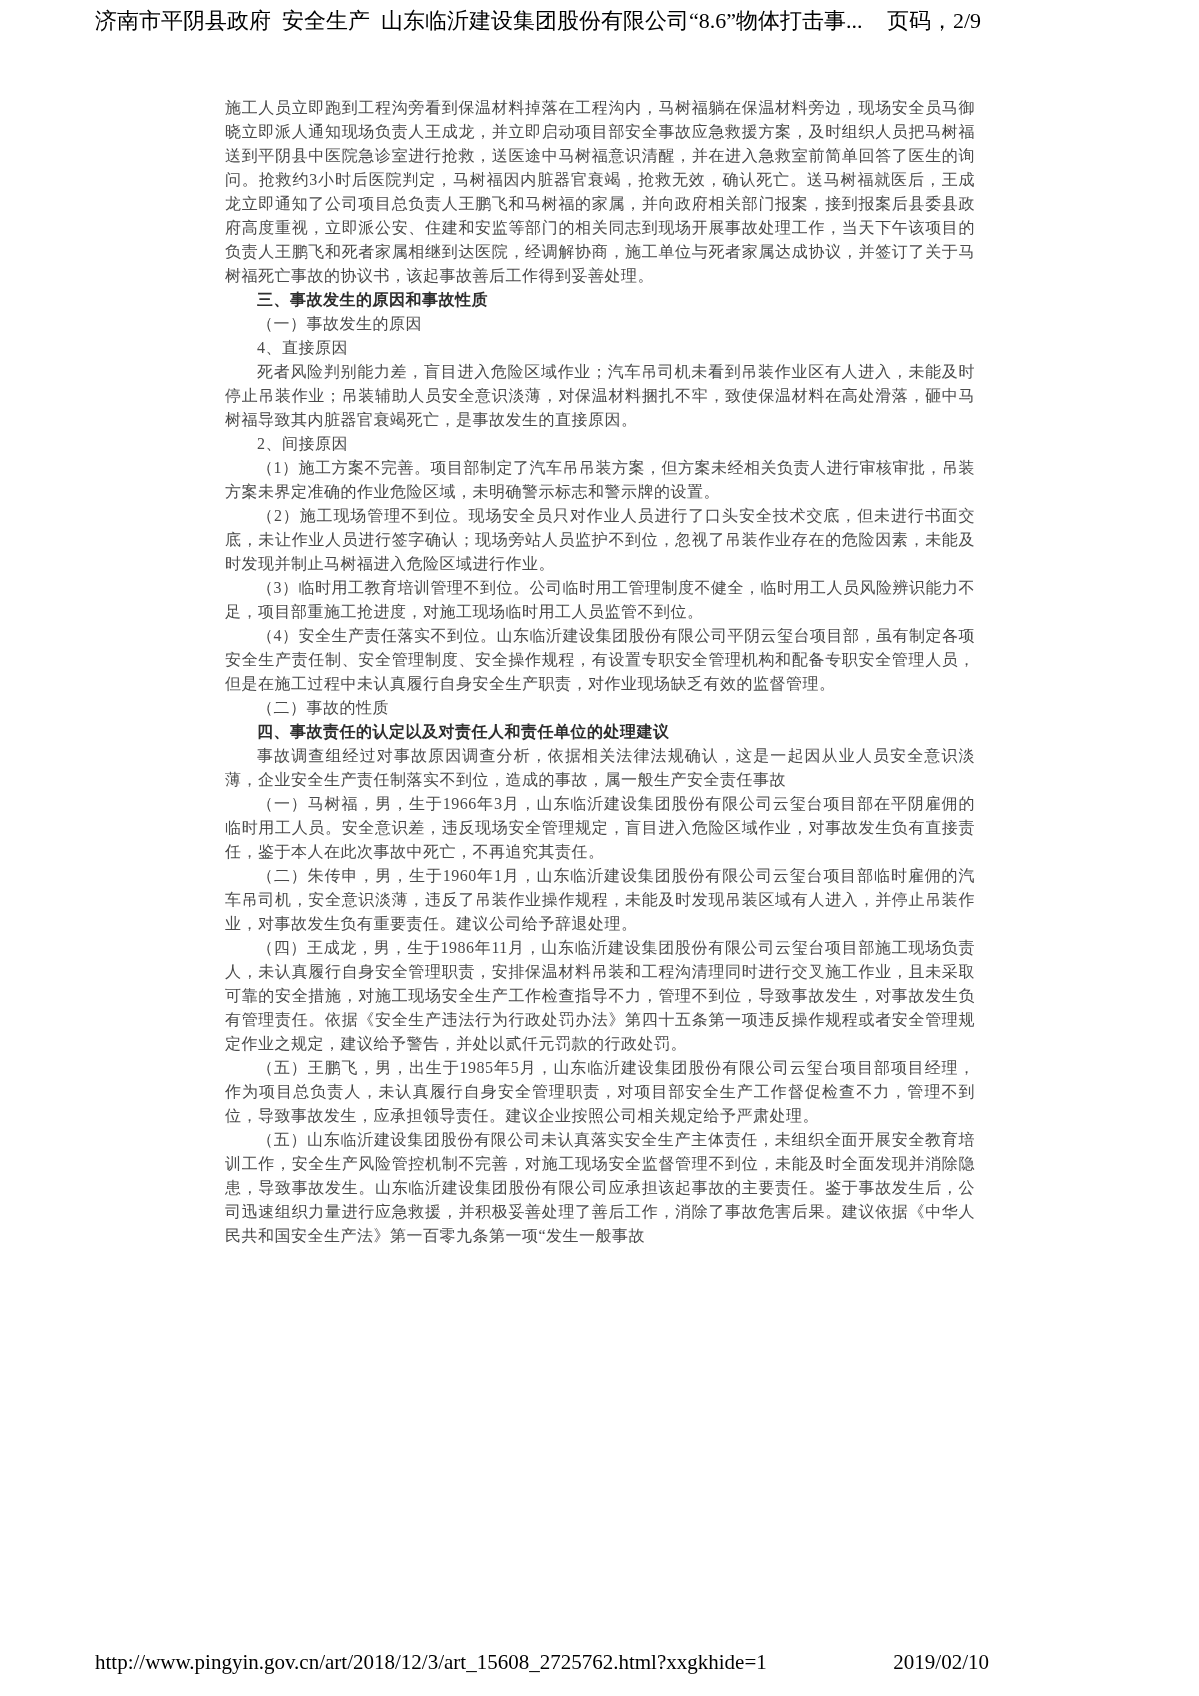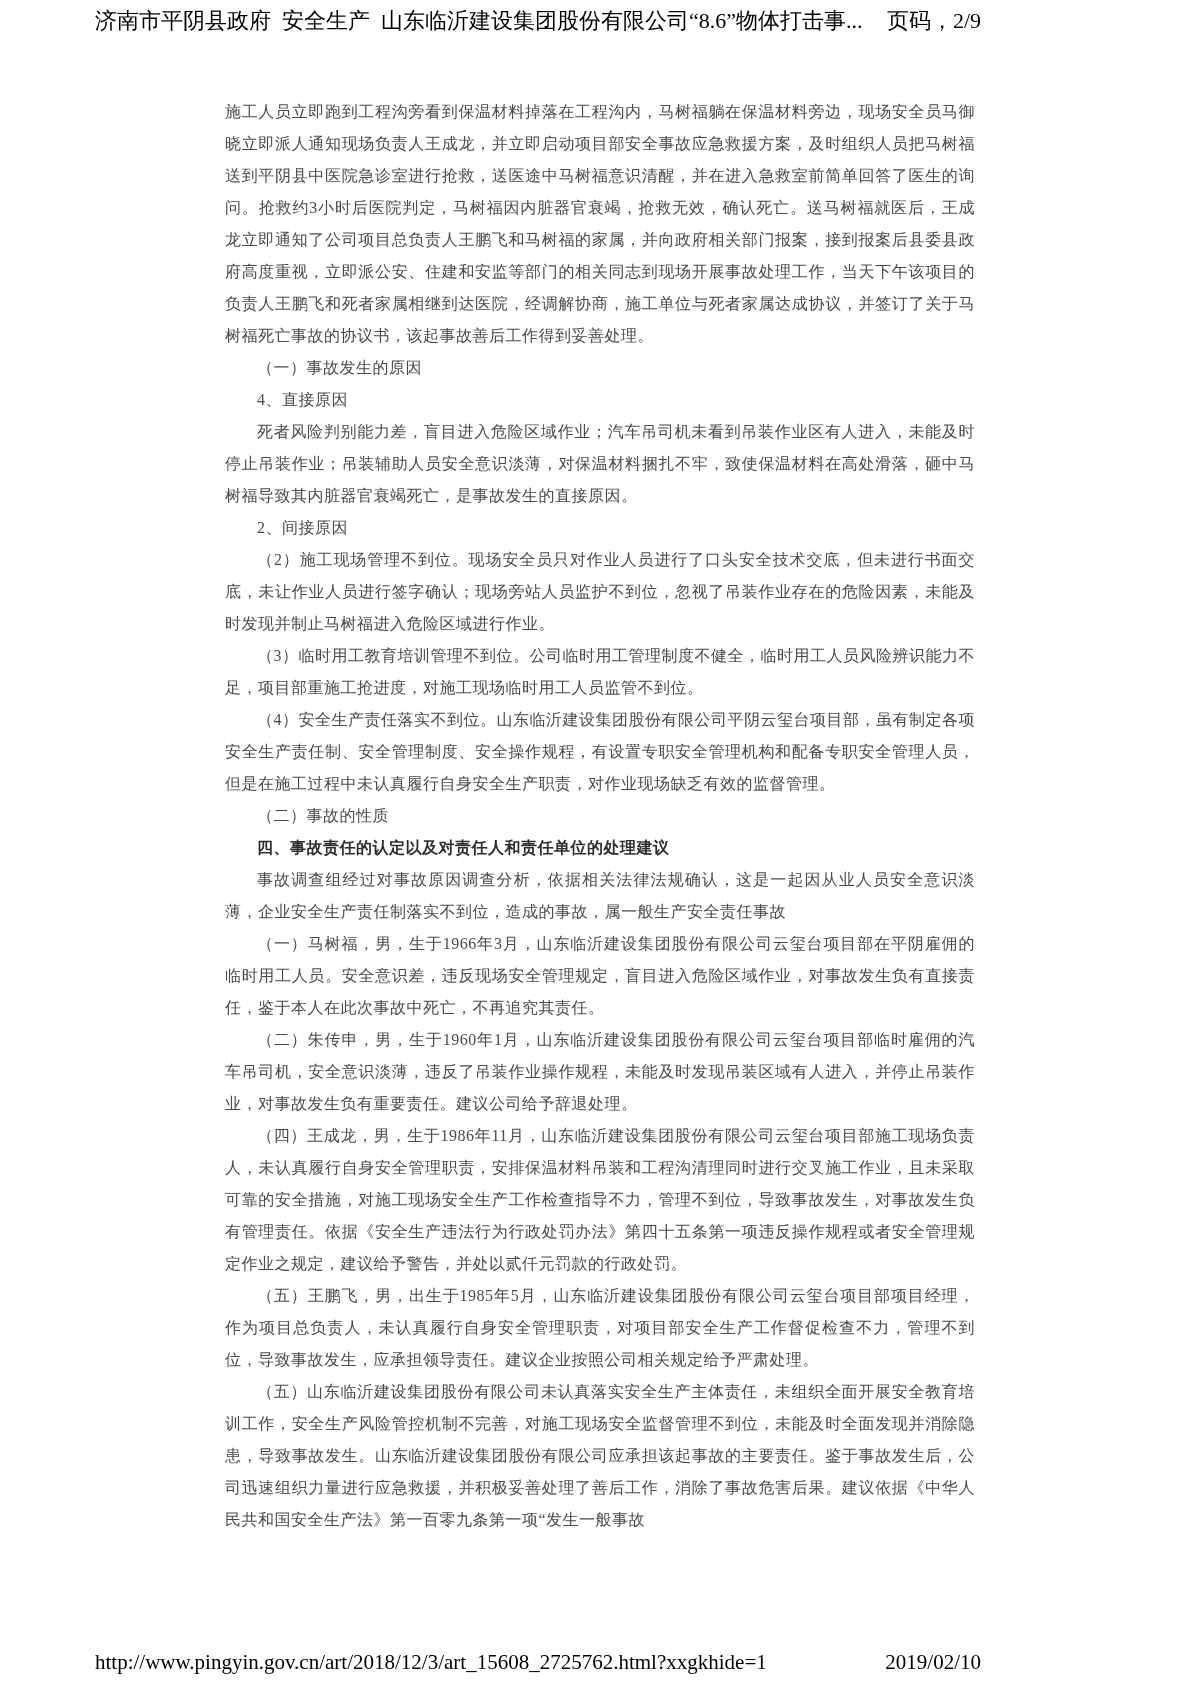--- a/index.html
+++ b/index.html
@@ -25,63 +25,65 @@
     white-space: pre-wrap;
   }
   .page-header .hdr-title { flex: 1 1 auto; }
   .page-header .hdr-page { flex: 0 0 auto; margin-left: 24px; }
   .doc-body {
     position: absolute;
     top: 96px;
     left: 225px;
     width: 750px;
     font-size: 16px;
-    line-height: 32px;
+    line-height: 24px;
     color: #4a4a4a;
     letter-spacing: 0.5px;
   }
   .para {
     text-align: justify;
     text-indent: 2em;
     margin: 0;
   }
   .para.cont { text-indent: 0; }
   .para.hd {
     font-weight: bold;
     color: #2e2e2e;
     text-align: left;
   }
   .page-footer {
     position: absolute;
     top: 1650px;
     left: 95px;
-    right: 90px;
+    right: 82px;
     display: flex;
     justify-content: space-between;
     align-items: center;
     font-size: 21px;
     color: #000000;
   }
 </style>
 </head>
 <body>
 
 <div class="page">
 
   <header class="page-header">
     <span class="hdr-title">济南市平阴县政府  安全生产  山东临沂建设集团股份有限公司“8.6”物体打击事...</span>
     <span class="hdr-page">页码，2/9</span>
   </header>
 
   <main class="doc-body">
     <p class="para cont">施工人员立即跑到工程沟旁看到保温材料掉落在工程沟内，马树福躺在保温材料旁边，现场安全员马御晓立即派人通知现场负责人王成龙，并立即启动项目部安全事故应急救援方案，及时组织人员把马树福送到平阴县中医院急诊室进行抢救，送医途中马树福意识清醒，并在进入急救室前简单回答了医生的询问。抢救约3小时后医院判定，马树福因内脏器官衰竭，抢救无效，确认死亡。送马树福就医后，王成龙立即通知了公司项目总负责人王鹏飞和马树福的家属，并向政府相关部门报案，接到报案后县委县政府高度重视，立即派公安、住建和安监等部门的相关同志到现场开展事故处理工作，当天下午该项目的负责人王鹏飞和死者家属相继到达医院，经调解协商，施工单位与死者家属达成协议，并签订了关于马树福死亡事故的协议书，该起事故善后工作得到妥善处理。</p>
+    <p class="para hd">三、事故发生的原因和事故性质</p>
     <p class="para">（一）事故发生的原因</p>
     <p class="para">4、直接原因</p>
     <p class="para">死者风险判别能力差，盲目进入危险区域作业；汽车吊司机未看到吊装作业区有人进入，未能及时停止吊装作业；吊装辅助人员安全意识淡薄，对保温材料捆扎不牢，致使保温材料在高处滑落，砸中马树福导致其内脏器官衰竭死亡，是事故发生的直接原因。</p>
     <p class="para">2、间接原因</p>
+    <p class="para">（1）施工方案不完善。项目部制定了汽车吊吊装方案，但方案未经相关负责人进行审核审批，吊装方案未界定准确的作业危险区域，未明确警示标志和警示牌的设置。</p>
     <p class="para">（2）施工现场管理不到位。现场安全员只对作业人员进行了口头安全技术交底，但未进行书面交底，未让作业人员进行签字确认；现场旁站人员监护不到位，忽视了吊装作业存在的危险因素，未能及时发现并制止马树福进入危险区域进行作业。</p>
     <p class="para">（3）临时用工教育培训管理不到位。公司临时用工管理制度不健全，临时用工人员风险辨识能力不足，项目部重施工抢进度，对施工现场临时用工人员监管不到位。</p>
     <p class="para">（4）安全生产责任落实不到位。山东临沂建设集团股份有限公司平阴云玺台项目部，虽有制定各项安全生产责任制、安全管理制度、安全操作规程，有设置专职安全管理机构和配备专职安全管理人员，但是在施工过程中未认真履行自身安全生产职责，对作业现场缺乏有效的监督管理。</p>
     <p class="para">（二）事故的性质</p>
     <p class="para hd">四、事故责任的认定以及对责任人和责任单位的处理建议</p>
     <p class="para">事故调查组经过对事故原因调查分析，依据相关法律法规确认，这是一起因从业人员安全意识淡薄，企业安全生产责任制落实不到位，造成的事故，属一般生产安全责任事故</p>
     <p class="para">（一）马树福，男，生于1966年3月，山东临沂建设集团股份有限公司云玺台项目部在平阴雇佣的临时用工人员。安全意识差，违反现场安全管理规定，盲目进入危险区域作业，对事故发生负有直接责任，鉴于本人在此次事故中死亡，不再追究其责任。</p>
     <p class="para">（二）朱传申，男，生于1960年1月，山东临沂建设集团股份有限公司云玺台项目部临时雇佣的汽车吊司机，安全意识淡薄，违反了吊装作业操作规程，未能及时发现吊装区域有人进入，并停止吊装作业，对事故发生负有重要责任。建议公司给予辞退处理。</p>
     <p class="para">（四）王成龙，男，生于1986年11月，山东临沂建设集团股份有限公司云玺台项目部施工现场负责人，未认真履行自身安全管理职责，安排保温材料吊装和工程沟清理同时进行交叉施工作业，且未采取可靠的安全措施，对施工现场安全生产工作检查指导不力，管理不到位，导致事故发生，对事故发生负有管理责任。依据《安全生产违法行为行政处罚办法》第四十五条第一项违反操作规程或者安全管理规定作业之规定，建议给予警告，并处以贰仟元罚款的行政处罚。</p>
     <p class="para">（五）王鹏飞，男，出生于1985年5月，山东临沂建设集团股份有限公司云玺台项目部项目经理，作为项目总负责人，未认真履行自身安全管理职责，对项目部安全生产工作督促检查不力，管理不到位，导致事故发生，应承担领导责任。建议企业按照公司相关规定给予严肃处理。</p>

